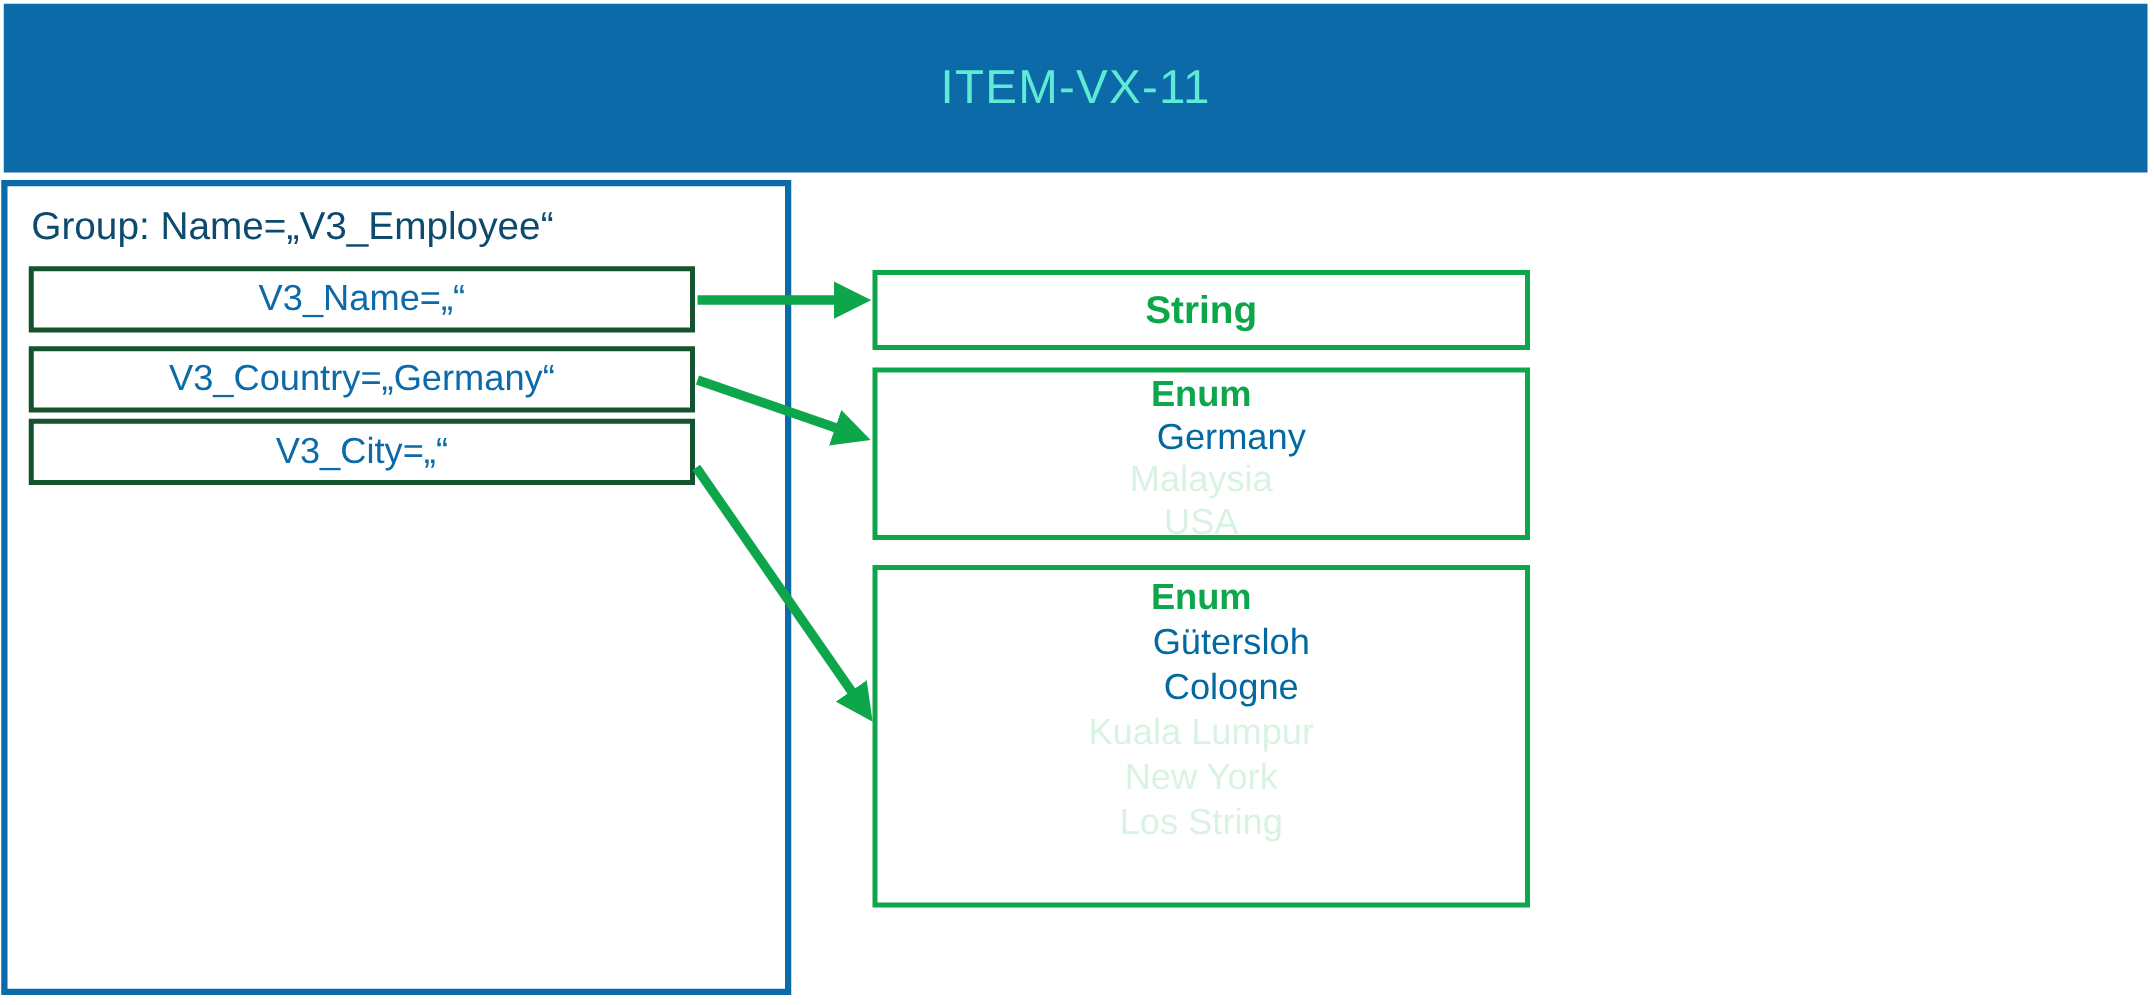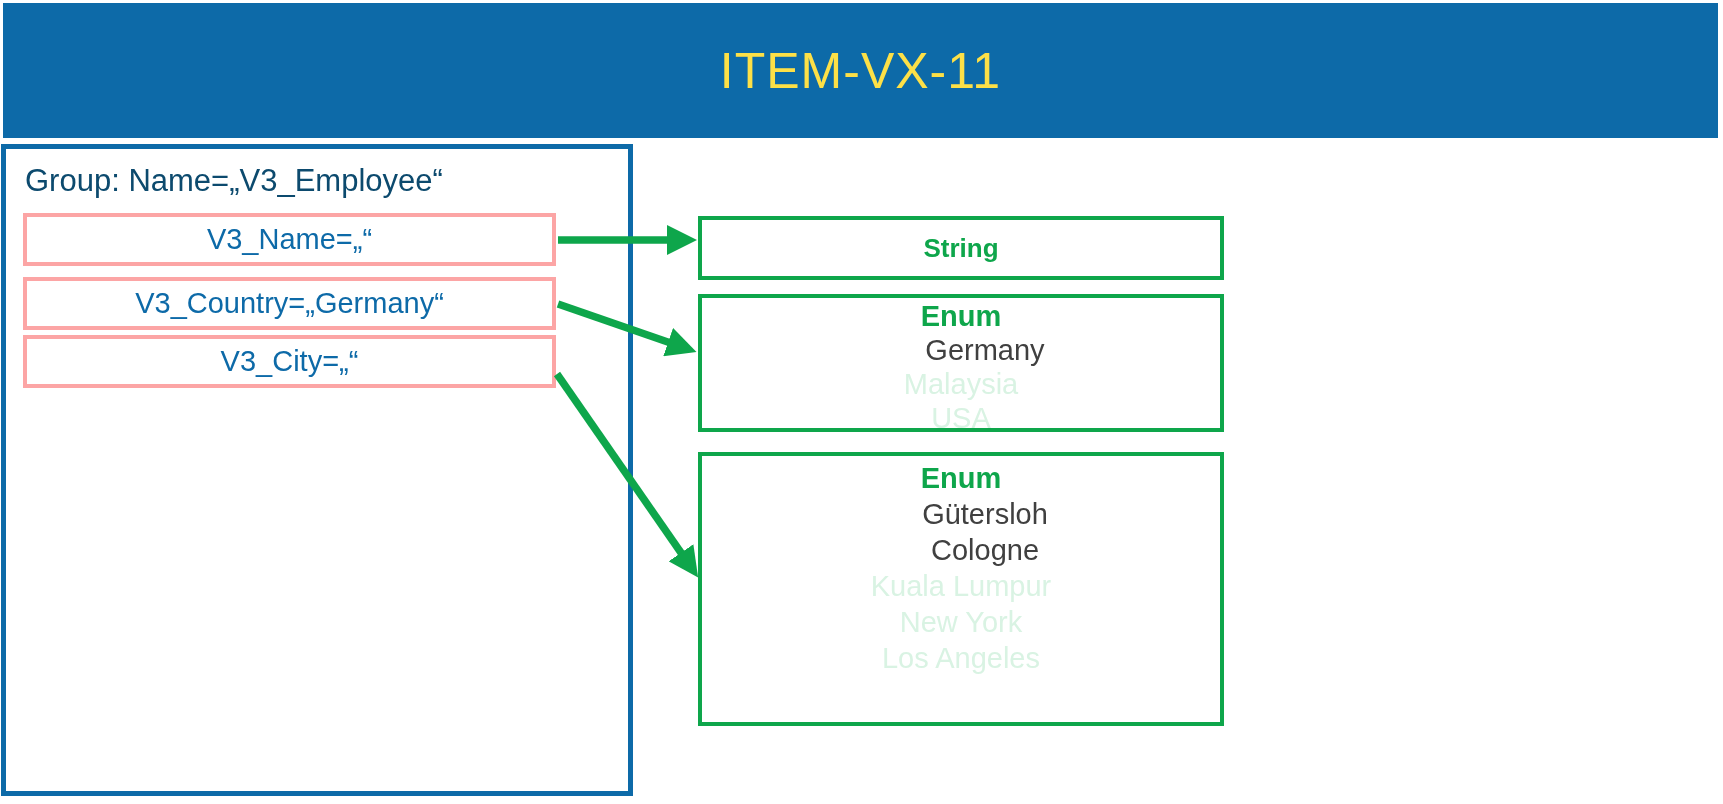--- a/index.html
+++ b/index.html
@@ -2,42 +2,42 @@
 <html><head>
 <meta charset="utf-8">
 <style>
   html,body{margin:0;padding:0;background:#ffffff;width:1723px;height:804px;
     font-family:"Liberation Sans",sans-serif;overflow:hidden;position:relative;}
   .abs{position:absolute;box-sizing:border-box;}
 
   
   #titlebar{left:3px;top:3px;width:1715px;height:135px;background:#0D6AA8;
     display:flex;align-items:center;justify-content:center;}
-  #titlebar .t{color:#fde047;font-size:50px;letter-spacing:1px;}
+  #titlebar .t{color:#5eead4;font-size:38px;letter-spacing:1px;}
 
   
   #groupbox{left:1px;top:144px;width:632px;height:652px;border:5px solid #0D6AA8;background:#ffffff;}
   #grouplabel{left:25px;top:163px;width:580px;height:40px;color:#0c4a6e;font-size:31px;white-space:nowrap;}
 
-  .fieldbox{left:23px;width:533px;height:53px;border:4px solid #fca5a5;background:#ffffff;
+  .fieldbox{left:23px;width:533px;height:53px;border:4px solid #14532d;background:#ffffff;
     display:flex;align-items:center;justify-content:center;color:#0D6AA8;font-size:29px;white-space:nowrap;}
   #field1{top:213px;}
   #field2{top:277px;}
   #field3{top:335px;}
 
   
   .typebox{left:698px;width:526px;border:4px solid #0EA64B;background:#ffffff;text-align:center;}
   #stringbox{top:216px;height:64px;display:flex;align-items:center;justify-content:center;}
   #enum1box{top:294px;height:138px;padding-top:1px;}
   #enum2box{top:452px;height:274px;padding-top:4px;}
 
-  .typetitle{color:#0EA64B;font-size:26px;font-weight:bold;}
+  .typetitle{color:#0EA64B;font-size:31px;font-weight:bold;}
   #enum1box .row{line-height:34px;font-size:29px;}
   #enum2box .row{line-height:36px;font-size:29px;}
-  .opt.on{color:#404040;padding-left:48px;}
+  .opt.on{color:#0369a1;padding-left:48px;}
   .opt.off{color:#D9F3E3;}
 
   #arrows{left:0;top:0;width:1723px;height:804px;pointer-events:none;}
 </style>
 </head>
 <body>
 
 <div class="abs" id="titlebar">
   <span class="t">ITEM-VX-11</span>
 </div>
@@ -65,21 +65,21 @@
   <div class="row opt off">Malaysia</div>
   <div class="row opt off">USA</div>
 </div>
 
 <div class="abs typebox" id="enum2box">
   <div class="row typetitle">Enum</div>
   <div class="row opt on">Gütersloh</div>
   <div class="row opt on">Cologne</div>
   <div class="row opt off">Kuala Lumpur</div>
   <div class="row opt off">New York</div>
-  <div class="row opt off">Los Angeles</div>
+  <div class="row opt off">Los String</div>
 </div>
 
 <svg class="abs" id="arrows" width="1723" height="804" viewBox="0 0 1723 804" xmlns="http://www.w3.org/2000/svg">
   <defs>
     <marker id="ah" viewBox="0 0 10 10" refX="7" refY="5" markerWidth="4" markerHeight="4" orient="auto">
       <path d="M0,0 L10,5 L0,10 z" fill="#0EA64B"></path>
     </marker>
   </defs>
   <line x1="558" y1="240" x2="688" y2="240" stroke="#0EA64B" stroke-width="7.5" marker-end="url(#ah)"></line>
   <line x1="558" y1="304" x2="688" y2="349" stroke="#0EA64B" stroke-width="7.5" marker-end="url(#ah)"></line>

